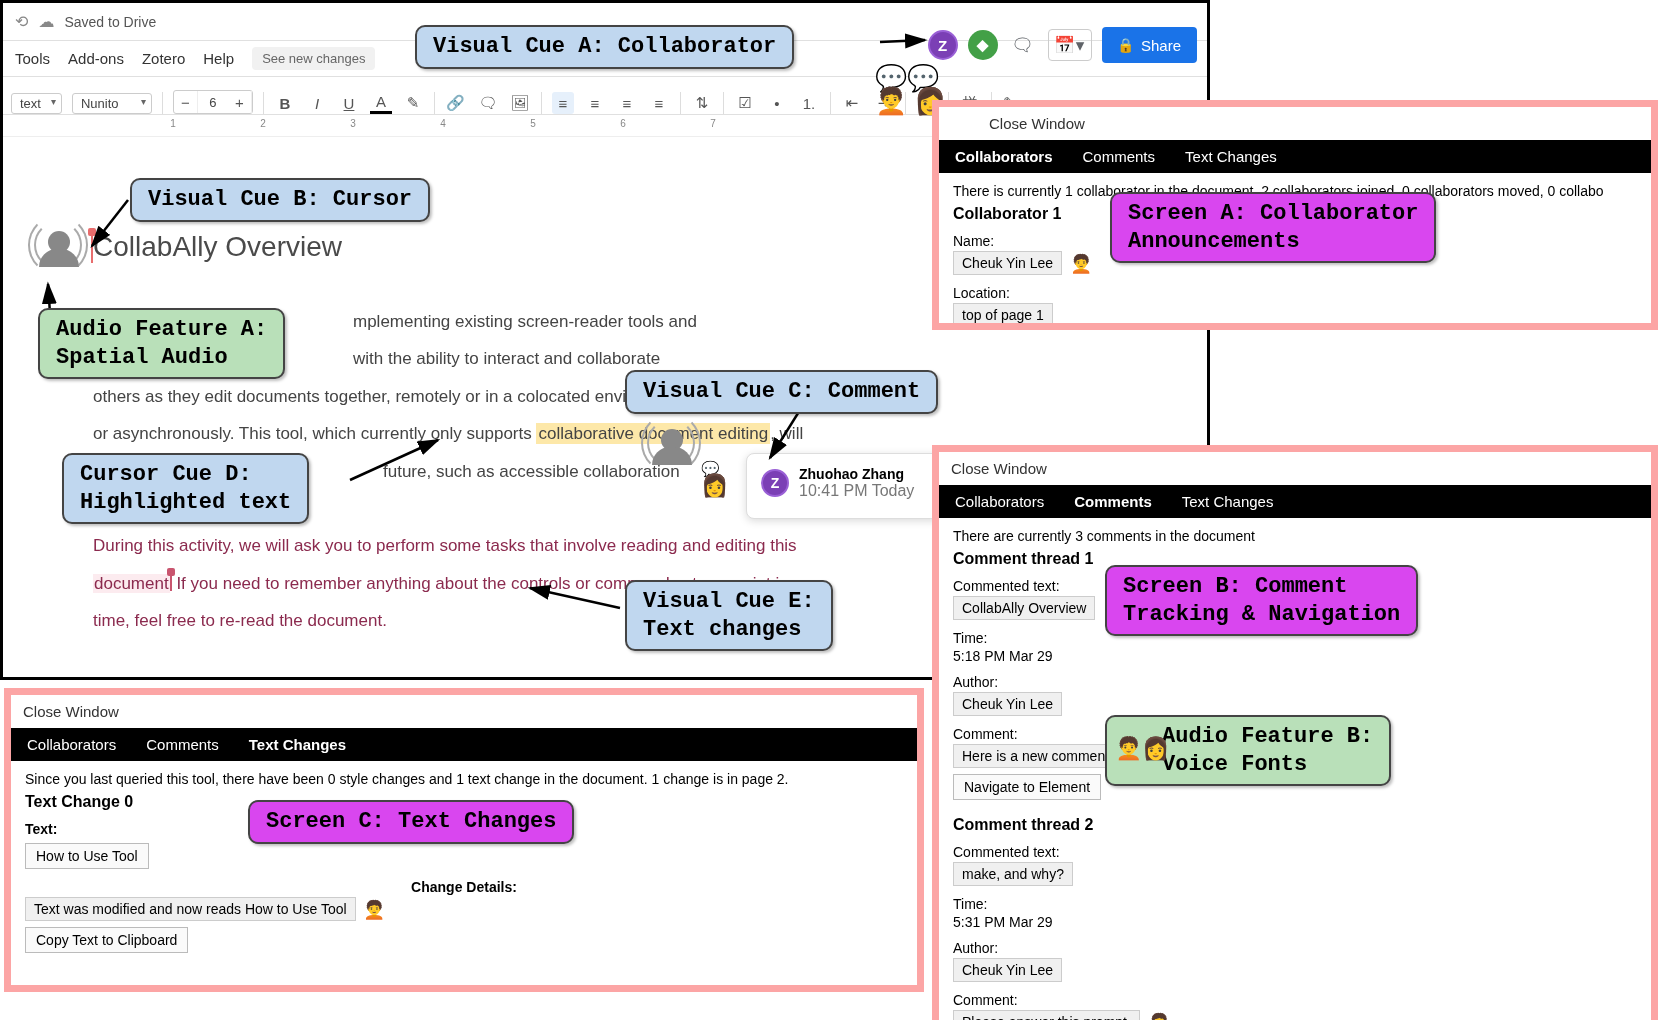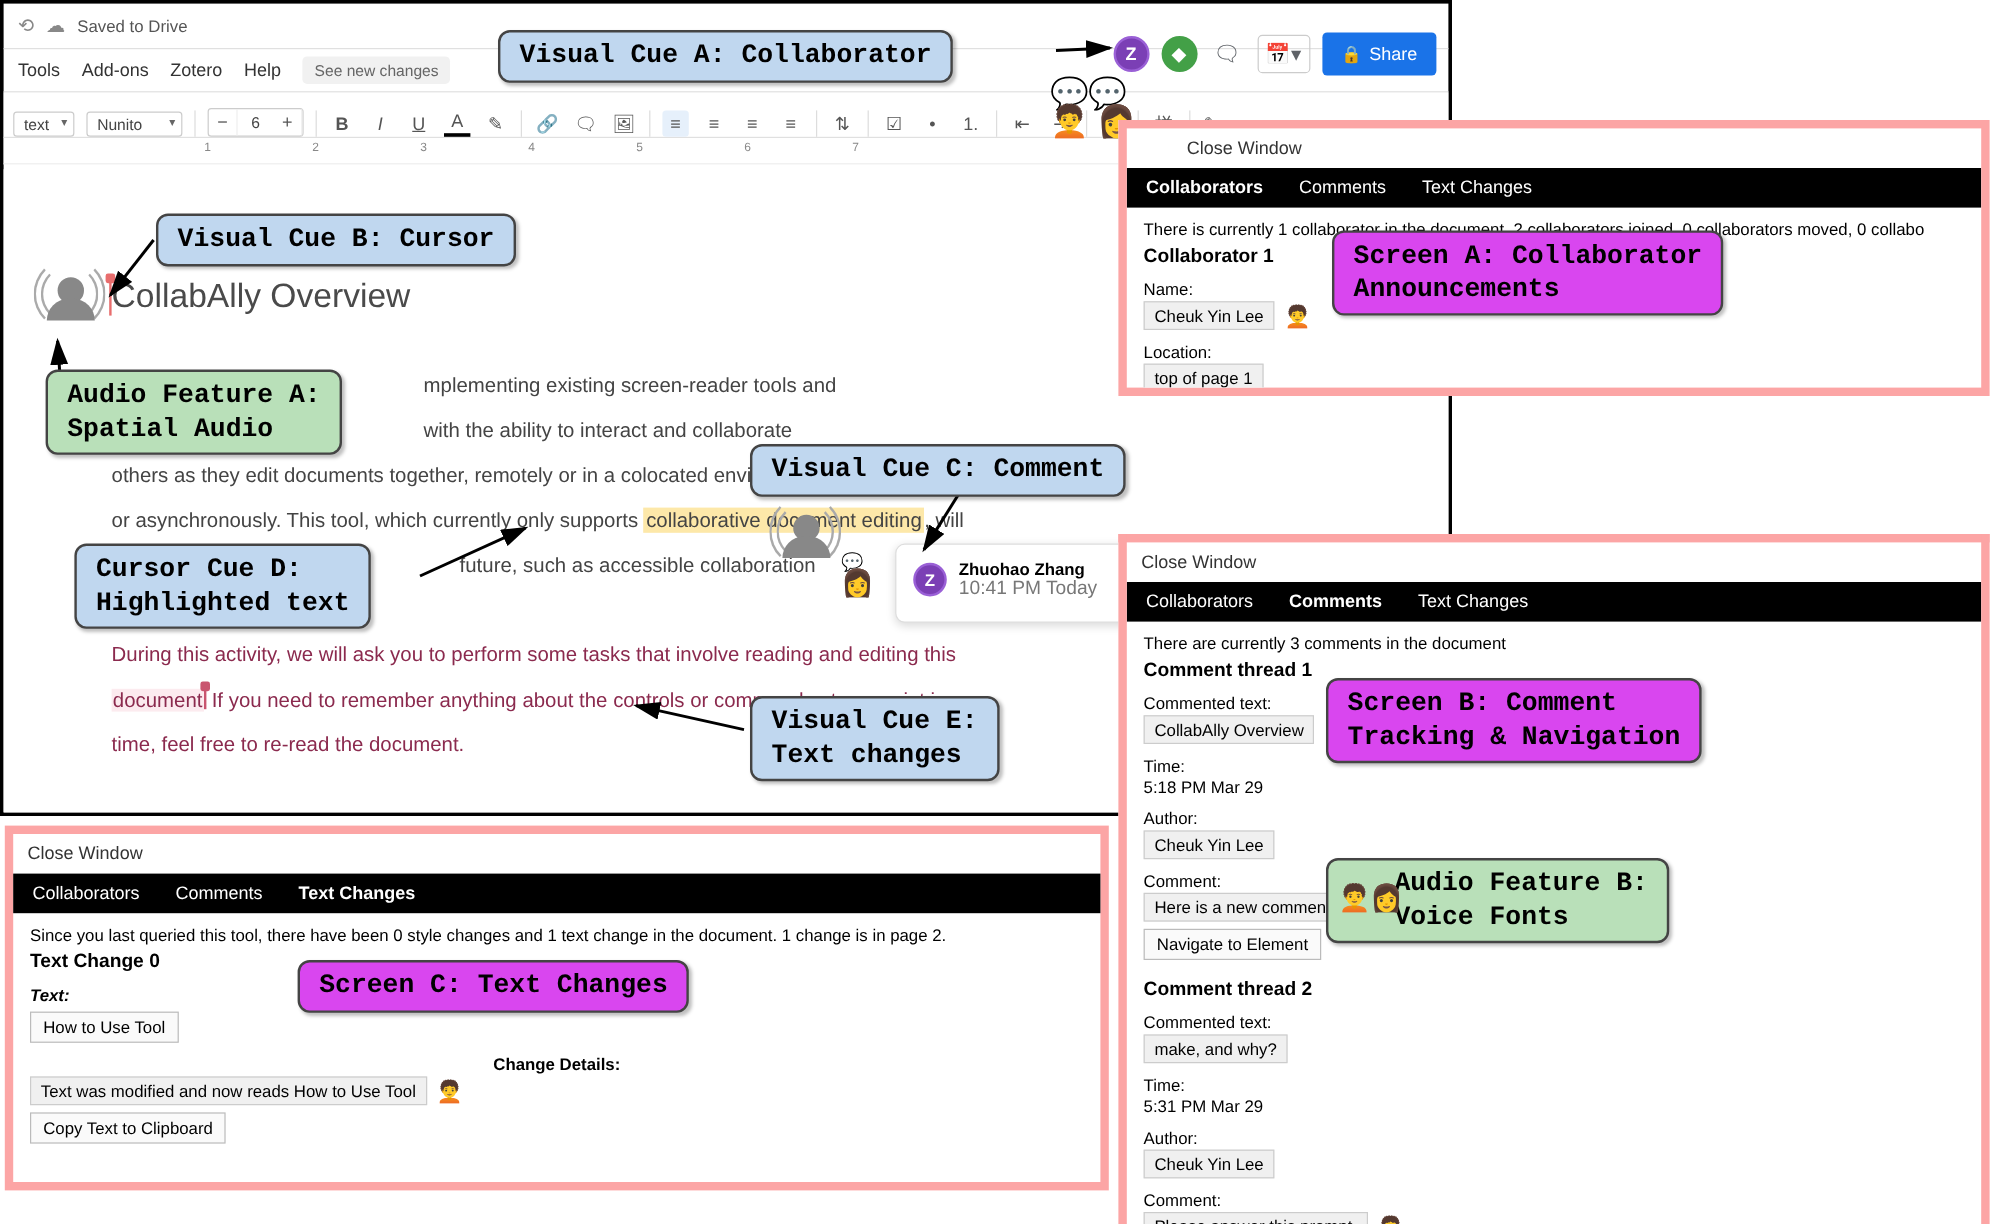--- a/index.html
+++ b/index.html
@@ -584,21 +584,21 @@
 <div class="panel screen-c">
   <div class="panel-close">Close Window</div>
   <div class="panel-tabs">
     <span>Collaborators</span>
     <span>Comments</span>
     <span class="active">Text Changes</span>
   </div>
   <div class="panel-body">
     <div class="plain">Since you last queried this tool, there have been 0 style changes and 1 text change in the document. 1 change is in page 2.</div>
     <h4>Text Change 0</h4>
-    <div class="lbl" style="font-weight:bold;font-style:italic;">Text:</div>
+    <div class="lbl" style="font-weight:bold;">Text:</div>
     <span class="btn">How to Use Tool</span>
     <div class="lbl" style="font-weight:bold;text-align:center;">Change Details:</div>
     <span class="val">Text was modified and now reads How to Use Tool</span>
     <span class="tiny-face">🧑‍🦱</span>
     <div><span class="btn">Copy Text to Clipboard</span></div>
   </div>
 </div>
 
 <div class="callout blue" style="left:415px;  top:25px;">Visual Cue A: Collaborator</div>
 <div class="callout blue" style="left:130px;  top:178px;">Visual Cue B: Cursor</div>

